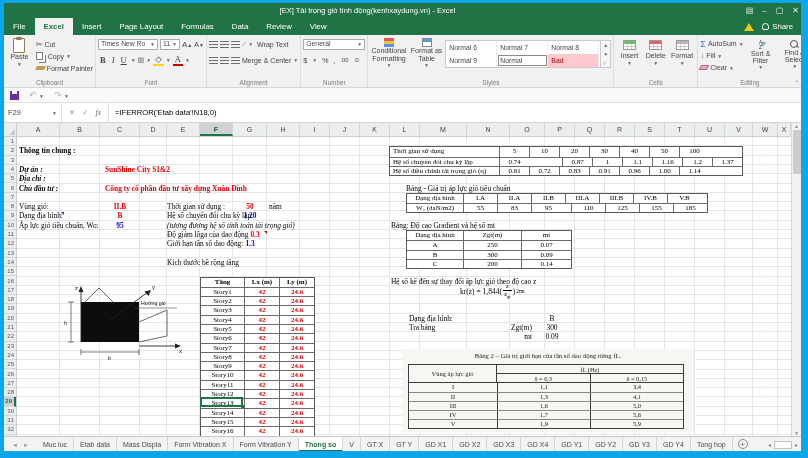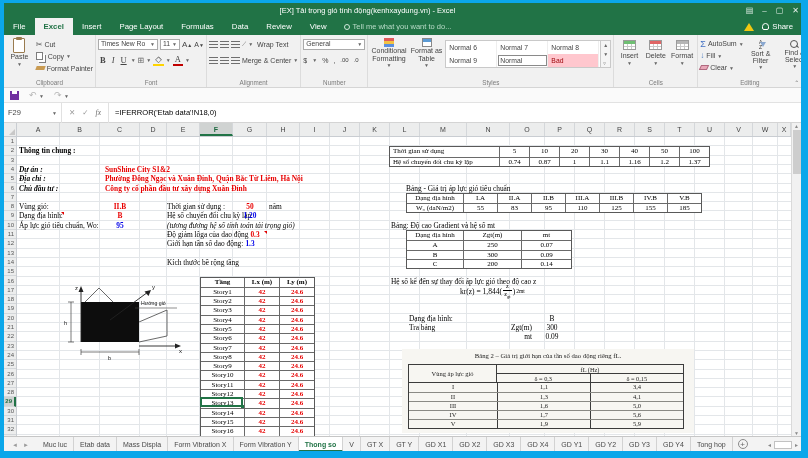--- a/index.html
+++ b/index.html
@@ -179,24 +179,20 @@
     <div id="menutabs" style="display:flex;align-items:stretch">
         <div class="mtab">File</div>
         <div class="mtab active">Excel</div>
         <div class="mtab">Insert</div>
         <div class="mtab">Page Layout</div>
         <div class="mtab">Formulas</div>
         <div class="mtab">Data</div>
         <div class="mtab">Review</div>
         <div class="mtab">View</div>
       </div>
-    <div class="tellme">
-      <span class="bulb"></span>
-      <span>Tell me what you want to do...</span>
-    </div>
     <div class="right">
       <span class="warn"></span>
       <span class="share">
           <span class="person"></span>
           <span>Share</span>
         </span>
     </div>
   </div>
 
   <div id="ribbon">
@@ -480,21 +476,20 @@
         <div class="vline" style="left: 707px;"></div>
         <div class="vline" style="left: 735px;"></div>
         <div class="vline" style="left: 760px;"></div>
       </div>
 
     <div class="ci bold" style="left:2px;top:9.3px">Thông tin chung :</div>
 
     <div class="ci bi" style="left:2px;top:27.9px">Dự án :</div>
     <div class="ci red" style="left:88px;top:27.9px">SunShine City S1&amp;2</div>
     <div class="ci bi" style="left:2px;top:37.2px">Địa chỉ :</div>
-    <div class="ci red" style="left:88px;top:37.2px">Phường Đông Ngạc và Xuân Đỉnh, Quận Bắc Từ Liêm, Hà Nội</div>
     <div class="ci bi" style="left:2px;top:46.5px">Chủ đầu tư :</div>
     <div class="ci red" style="left:88px;top:46.5px">Công ty cổ phần đầu tư xây dựng Xuân Đỉnh</div>
 
     <div class="ci" style="left:2px;top:65.1px">Vùng gió:</div>
     <div class="ci red ctr" style="left:83px;top:65.1px;width:40px">II.B</div>
     <div class="ci" style="left:150px;top:65.1px">Thời gian sử dụng :</div>
     <div class="ci red ctr" style="left:216px;top:65.1px;width:34px">50</div>
     <div class="ci" style="left:252px;top:65.1px">năm</div>
 
     <div class="ci" style="left:2px;top:74.4px">Dạng địa hình:</div>
@@ -611,47 +606,57 @@
           <div class="tcell c2" style="width: 30px;">10</div>
           <div class="tcell c3" style="width: 30px;">20</div>
           <div class="tcell c4" style="width: 30px;">30</div>
           <div class="tcell c5" style="width: 30px;">40</div>
           <div class="tcell c6" style="width: 30px;">50</div>
           <div class="tcell c7" style="width: 30px;">100</div>
         </div>
         <div class="trow">
           <div class="tcell c0" style="width: 109px;">Hệ số chuyển đổi chu kỳ lặp</div>
           <div class="tcell c1" style="width: 30px;">0.74</div>
-          <div class="tcell c2" style="width: 30px;">0.87</div>
+          <div class="tcell c2" style="width: 30px; margin-left: 33px;">0.87</div>
           <div class="tcell c3" style="width: 30px;">1</div>
           <div class="tcell c4" style="width: 30px;">1.1</div>
           <div class="tcell c5" style="width: 30px;">1.16</div>
           <div class="tcell c6" style="width: 30px;">1.2</div>
           <div class="tcell c7" style="width: 30px;">1.37</div>
+        </div>
+        <div class="trow">
+          <div class="tcell c0" style="width: 109px;">Hệ số điều chỉnh tải trọng gió (η)</div>
+          <div class="tcell c1" style="width: 30px;">0.61</div>
+          <div class="tcell c2" style="width: 30px;">0.72</div>
+          <div class="tcell c3" style="width: 30px;">0.83</div>
+          <div class="tcell c4" style="width: 30px;">0.91</div>
+          <div class="tcell c5" style="width: 30px;">0.96</div>
+          <div class="tcell c6" style="width: 30px;">1.00</div>
+          <div class="tcell c7" style="width: 30px;">1.14</div>
         </div>
       </div>
 
     <div class="ci" style="left:389px;top:46.5px">Bảng - Giá trị áp lực gió tiêu chuẩn</div>
     <div class="xtable pressuret" style="left:389px;top:55.8px">
         <div class="trow">
           <div class="tcell c0" style="width: 56px;">Dạng địa hình</div>
           <div class="tcell c1" style="width: 34px;">I.A</div>
           <div class="tcell c2" style="width: 34px;">II.A</div>
           <div class="tcell c3" style="width: 34px;">II.B</div>
           <div class="tcell c4" style="width: 34px;">III.A</div>
           <div class="tcell c5" style="width: 34px; text-align: center;">III.B</div>
           <div class="tcell c6" style="width: 34px;">IV.B</div>
           <div class="tcell c7" style="width: 34px;">V.B</div>
         </div>
         <div class="trow">
           <div class="tcell c0" style="width: 56px;">W₀ (daN/m2)</div>
           <div class="tcell c1" style="width: 34px;">55</div>
           <div class="tcell c2" style="width: 34px;">83</div>
           <div class="tcell c3" style="width: 34px;">95</div>
-          <div class="tcell c4" style="width: 34px;">110</div>
+          <div class="tcell c4" style="width: 34px; margin-left: 6px;">110</div>
           <div class="tcell c5" style="width: 34px;">125</div>
           <div class="tcell c6" style="width: 34px;">155</div>
           <div class="tcell c7" style="width: 34px;">185</div>
         </div>
       </div>
 
     <div class="ci" style="left:374px;top:83.7px">Bảng: Độ cao Gradient và hệ số mt</div>
     <div class="xtable" style="left:389px;top:93px">
         <div class="trow">
           <div class="tcell c0" style="width: 56px;">Dạng địa hình</div>

